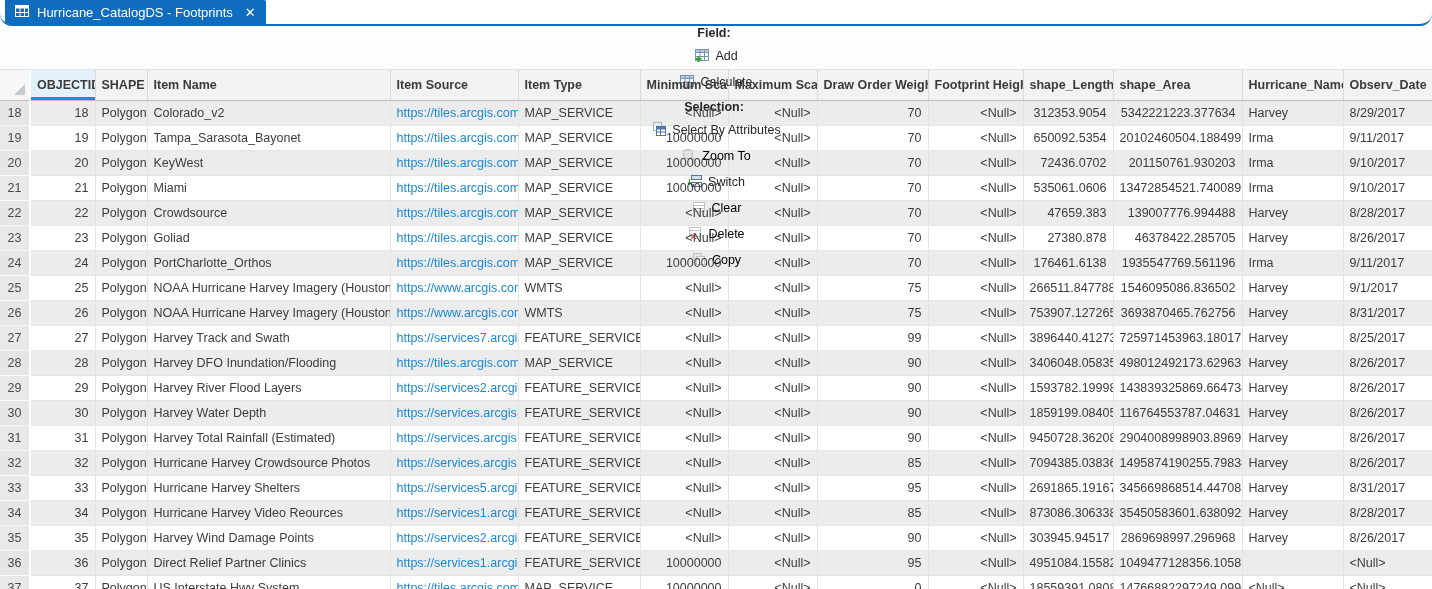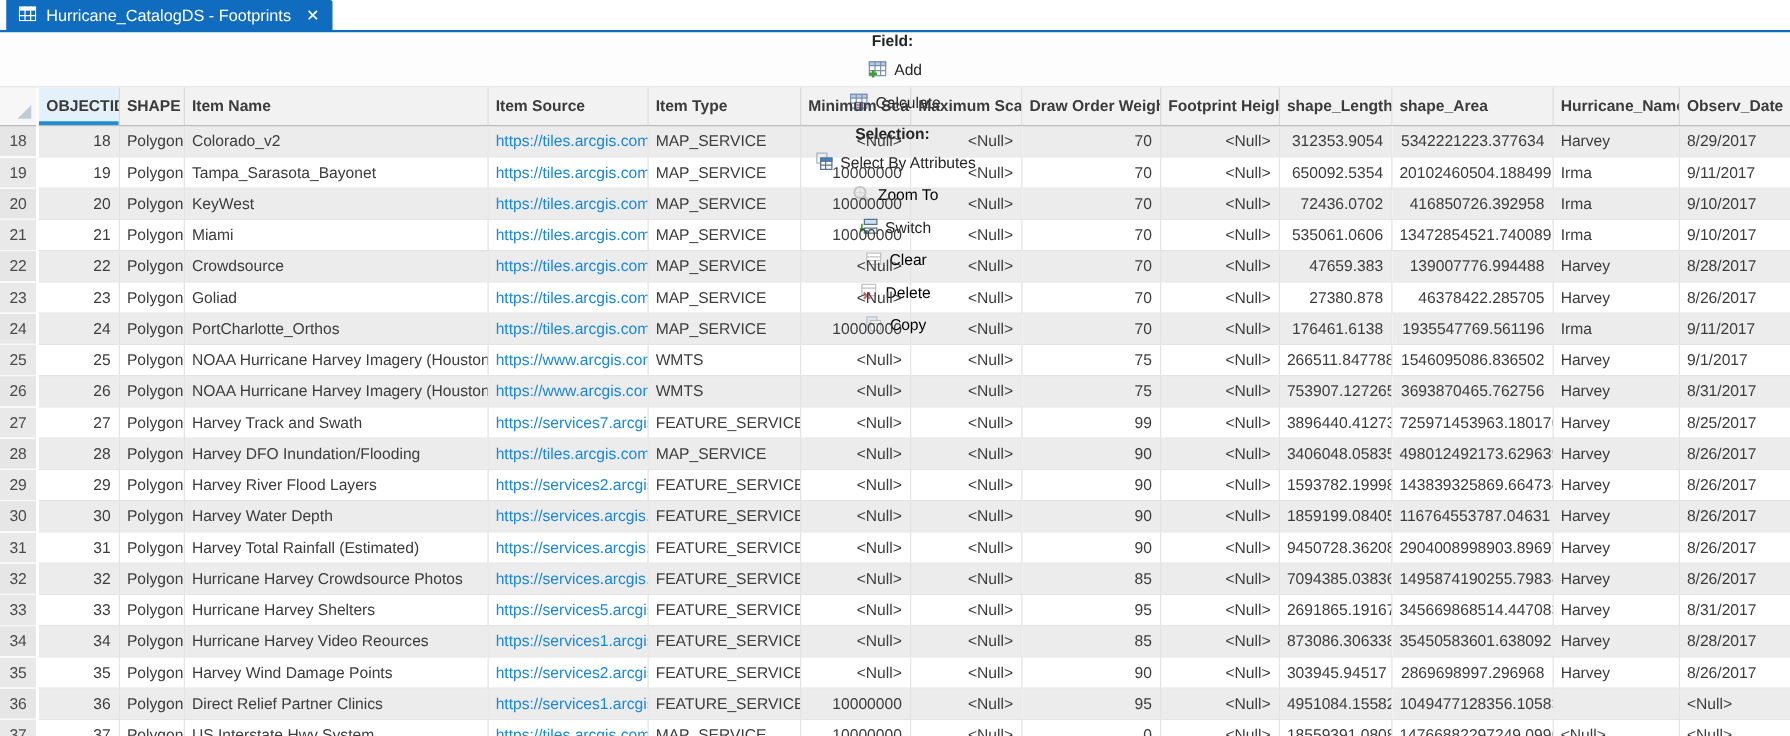--- a/index.html
+++ b/index.html
@@ -10,20 +10,21 @@
     color: #3b3b3b;
     font-size: 12.5px;
   }
   
   .tabstrip {
     height: 26px;
     background: #ffffff;
     border-bottom: 2px solid #0f6cbf;
     display: flex;
     align-items: flex-end;
+    border-radius: 12px;
   }
   .tab {
     margin-left: 5px;
     height: 24px;
     background: #0f6cbf;
     color: #ffffff;
     display: inline-flex;
     align-items: center;
     gap: 8px;
     padding: 0 10px;
@@ -313,21 +314,21 @@
         <td class="al-right">20</td>
         <td class="al-left">Polygon</td>
         <td class="al-left">KeyWest</td>
         <td class="al-left"><span class="cell-link">https://tiles.arcgis.com/t</span></td>
         <td class="al-left">MAP_SERVICE</td>
         <td class="al-right">10000000</td>
         <td class="al-right">&lt;Null&gt;</td>
         <td class="al-right">70</td>
         <td class="al-right">&lt;Null&gt;</td>
         <td class="al-right">72436.0702</td>
-        <td class="al-right">416850726.392958</td>
+        <td class="al-right">201150761.930203</td>
         <td class="al-left">Irma</td>
         <td class="al-left">9/10/2017</td>
       </tr>
       <tr>
         <td class="gutter">21</td>
         <td class="al-right">21</td>
         <td class="al-left">Polygon</td>
         <td class="al-left">Miami</td>
         <td class="al-left"><span class="cell-link">https://tiles.arcgis.com/t</span></td>
         <td class="al-left">MAP_SERVICE</td>

